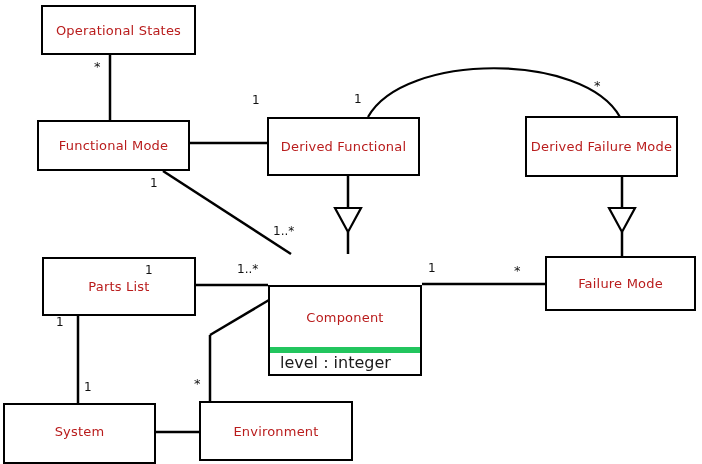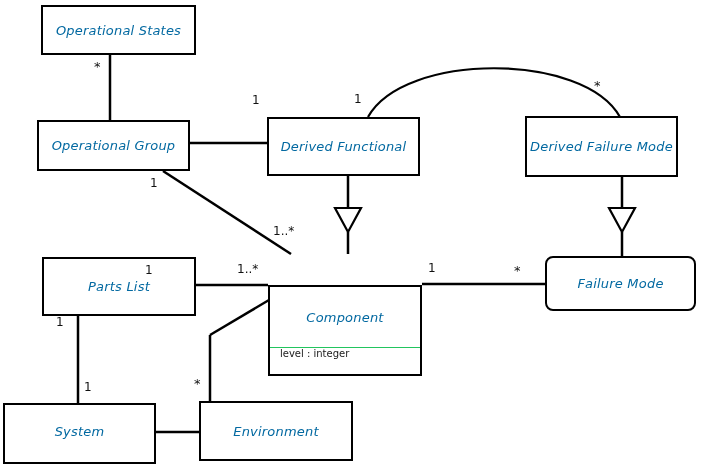--- a/index.html
+++ b/index.html
@@ -24,31 +24,30 @@
     display: flex;
     flex-direction: column;
     z-index: 3;
   }
   .class-name {
     flex: 1 1 auto;
     display: flex;
     align-items: center;
     justify-content: center;
     font-size: 13px;
-    color: #0369a1;
+    color: #b91c1c;
     letter-spacing: 0.2px;
     white-space: nowrap;
-    font-style: italic;
   }
   .class-attrs {
-    border-top: 1px solid #22c55e;
+    border-top: 6px solid #22c55e;
     display: flex;
     align-items: center;
     padding-left: 10px;
-    font-size: 10px;
+    font-size: 16px;
     color: #1a1a1a;
     white-space: nowrap;
   }
   .edge-svg {
     position: absolute;
     left: 0;
     top: 0;
     width: 702px;
     height: 464px;
     z-index: 1;
@@ -99,41 +98,41 @@
 
     <line x1="210" y1="401" x2="210" y2="335" stroke="#000" stroke-width="2.5"></line>
     <line x1="210" y1="335" x2="269" y2="300" stroke="#000" stroke-width="2.5"></line>
   </svg>
 
   <div class="uml-class" style="left:41px; top:5px; width:155px; height:50px;">
     <div class="class-name">Operational States</div>
   </div>
 
   <div class="uml-class" style="left:37px; top:120px; width:153px; height:51px;">
-    <div class="class-name">Operational Group</div>
+    <div class="class-name">Functional Mode</div>
   </div>
 
   <div class="uml-class" style="left:267px; top:117px; width:153px; height:59px;">
     <div class="class-name">Derived Functional</div>
   </div>
 
   <div class="uml-class" style="left:525px; top:116px; width:153px; height:61px;">
     <div class="class-name">Derived Failure Mode</div>
   </div>
 
   <div class="uml-class" style="left:2px; top:257px; width:154px; height:59px;margin-left:40px;">
     <div class="class-name">Parts List</div>
   </div>
 
   <div class="uml-class" style="left:268px; top:254px; width:154px; height:91px;margin-top:31px;">
     <div class="class-name" style="height:60px; flex:0 0 60px;">Component</div>
     <div class="class-attrs">level : integer</div>
   </div>
 
-  <div class="uml-class" style="left:545px; top:256px; width:151px; height:55px;border-radius:8px;">
+  <div class="uml-class" style="left:545px; top:256px; width:151px; height:55px;">
     <div class="class-name">Failure Mode</div>
   </div>
 
   <div class="uml-class" style="left:3px; top:403px; width:153px; height:61px;">
     <div class="class-name" style="padding-bottom:4px;">System</div>
   </div>
 
   <div class="uml-class" style="left:199px; top:401px; width:154px; height:60px;text-align:center;">
     <div class="class-name">Environment</div>
   </div>

